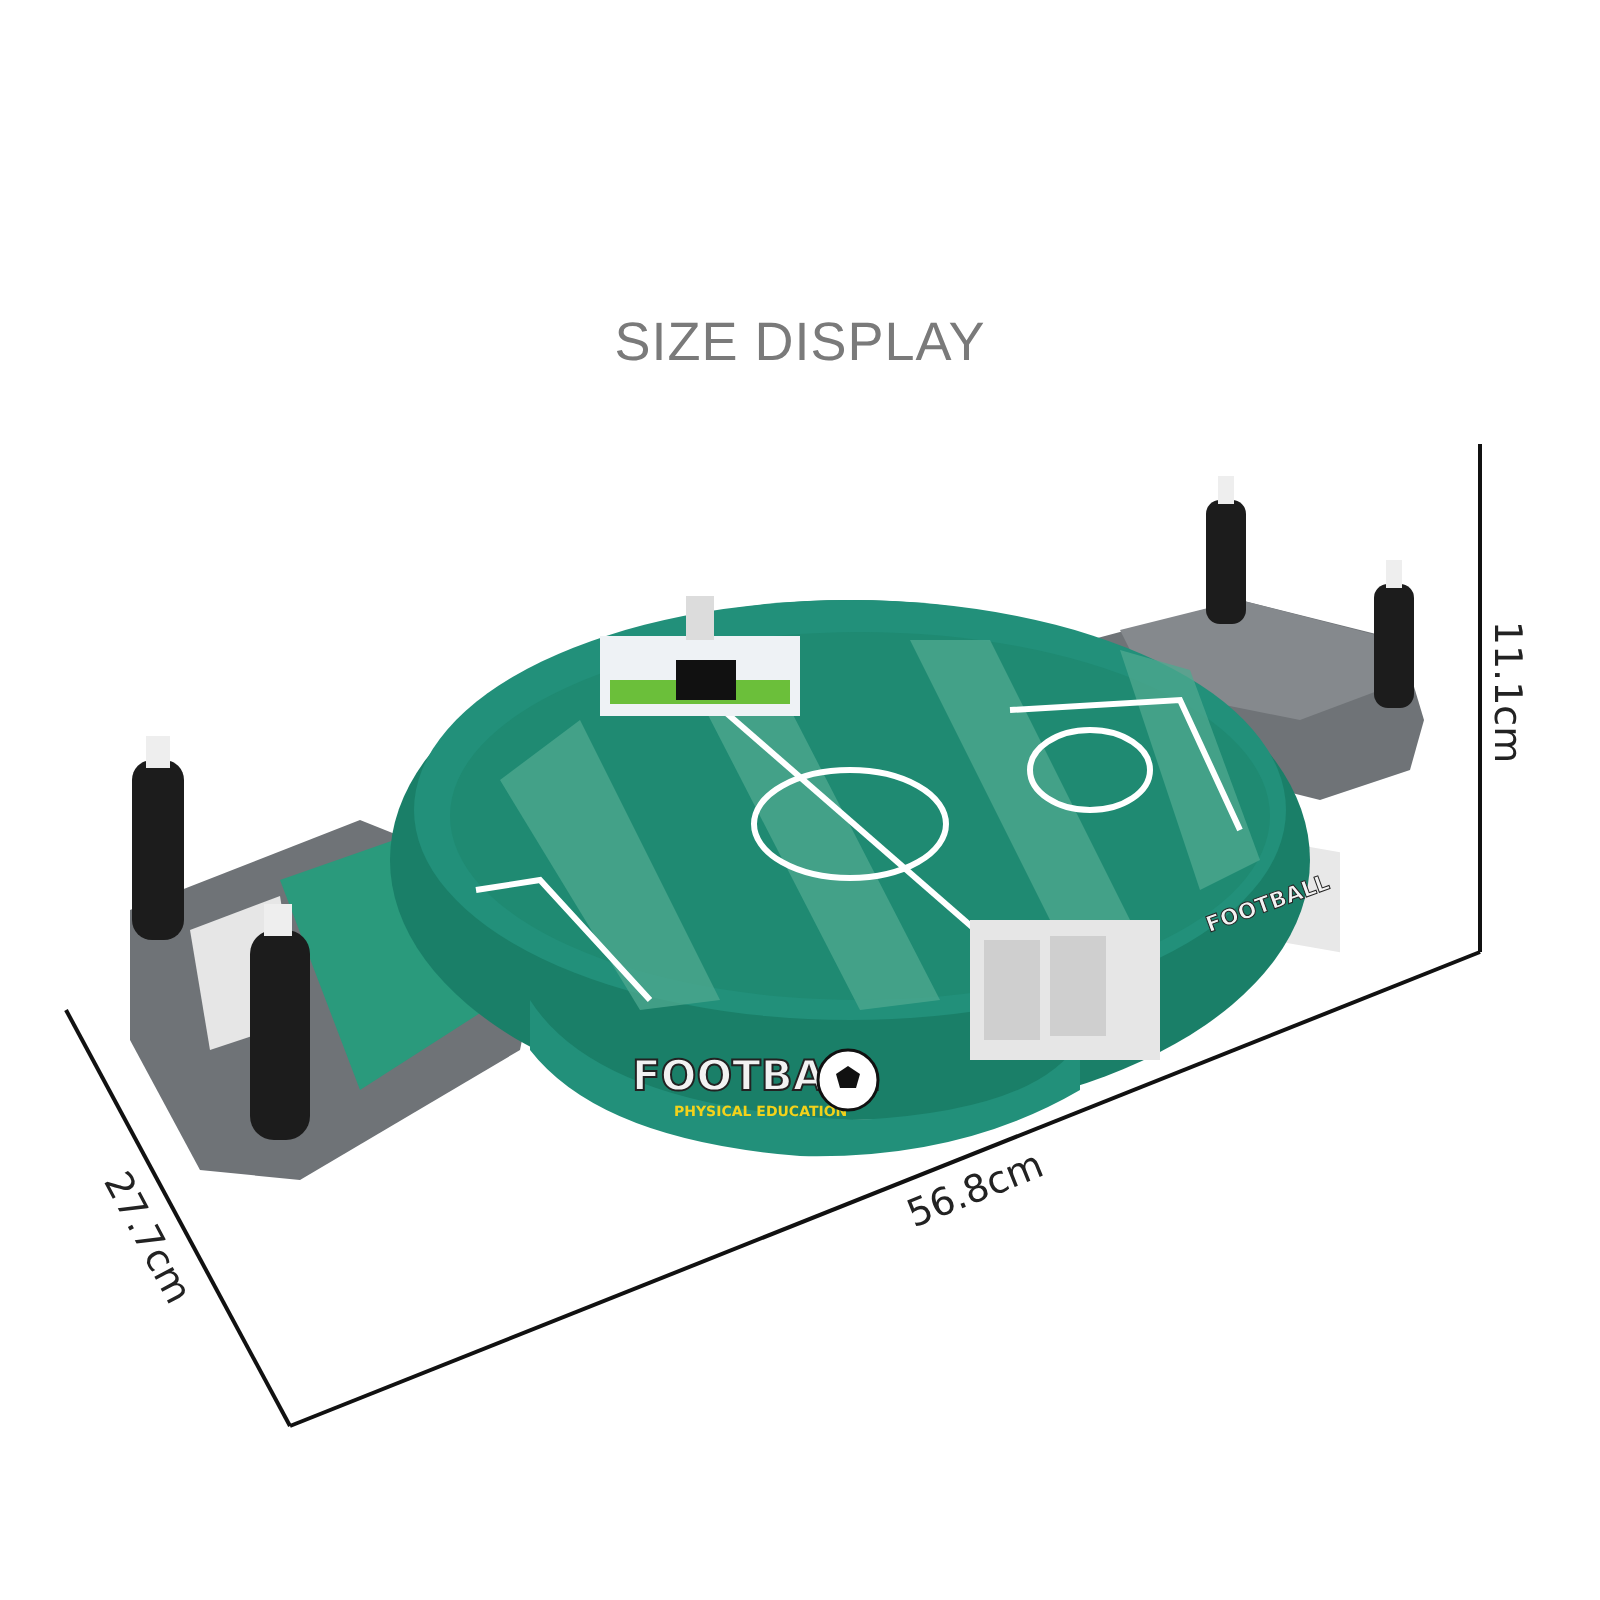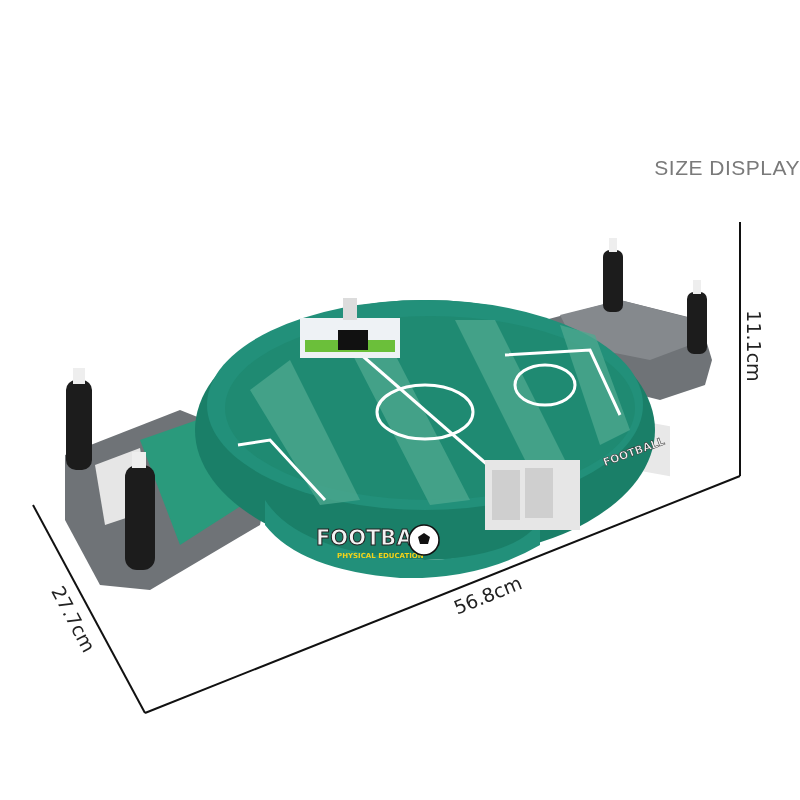--- a/index.html
+++ b/index.html
@@ -1,17 +1,17 @@
 <!DOCTYPE html>
 <html><head>
   <meta charset="utf-8">
   <style>
     html, body { margin: 0; padding: 0; }
     body { width: 800px; height: 800px; background: #ffffff; position: relative; overflow: hidden; font-family: "DejaVu Sans", sans-serif; }
-    .title { position: absolute; top: 156px; left: 0; width: 800px; text-align: right; font-size: 21px; color: #7a7a7a; letter-spacing: 0.5px; font-family: "Liberation Sans", sans-serif; }
+    .title { position: absolute; top: 156px; left: 0; width: 800px; text-align: center; font-size: 27px; color: #7a7a7a; letter-spacing: 0.5px; font-family: "Liberation Sans", sans-serif; }
     .dim-label { position: absolute; font-size: 19px; color: #222; font-family: "DejaVu Sans", sans-serif; white-space: nowrap; }
     .dim-height { left: 718px; top: 335px; transform: rotate(90deg); transform-origin: center; }
     .dim-width { left: 452px; top: 584px; transform: rotate(-22deg); }
     .dim-depth { left: 38px; top: 608px; transform: rotate(62deg); }
     svg.product { position: absolute; left: 0; top: 0; }
   </style>
 </head>
 <body>
 
 <div class="title">SIZE DISPLAY</div>

